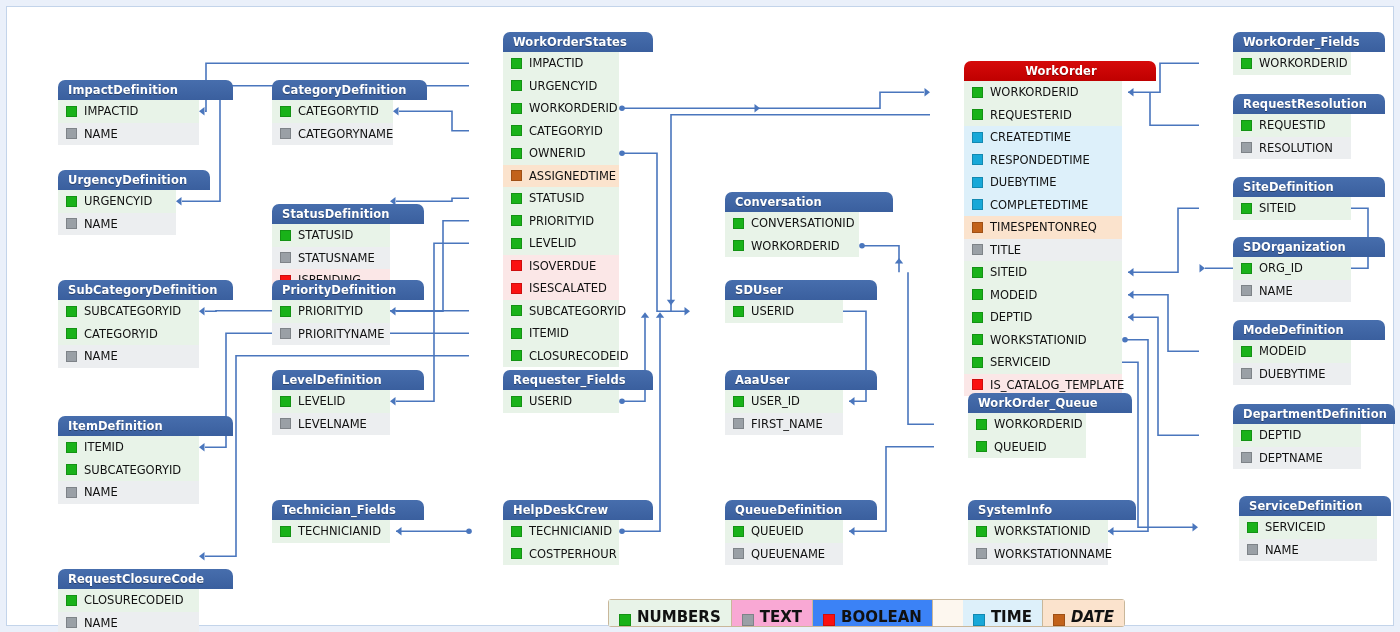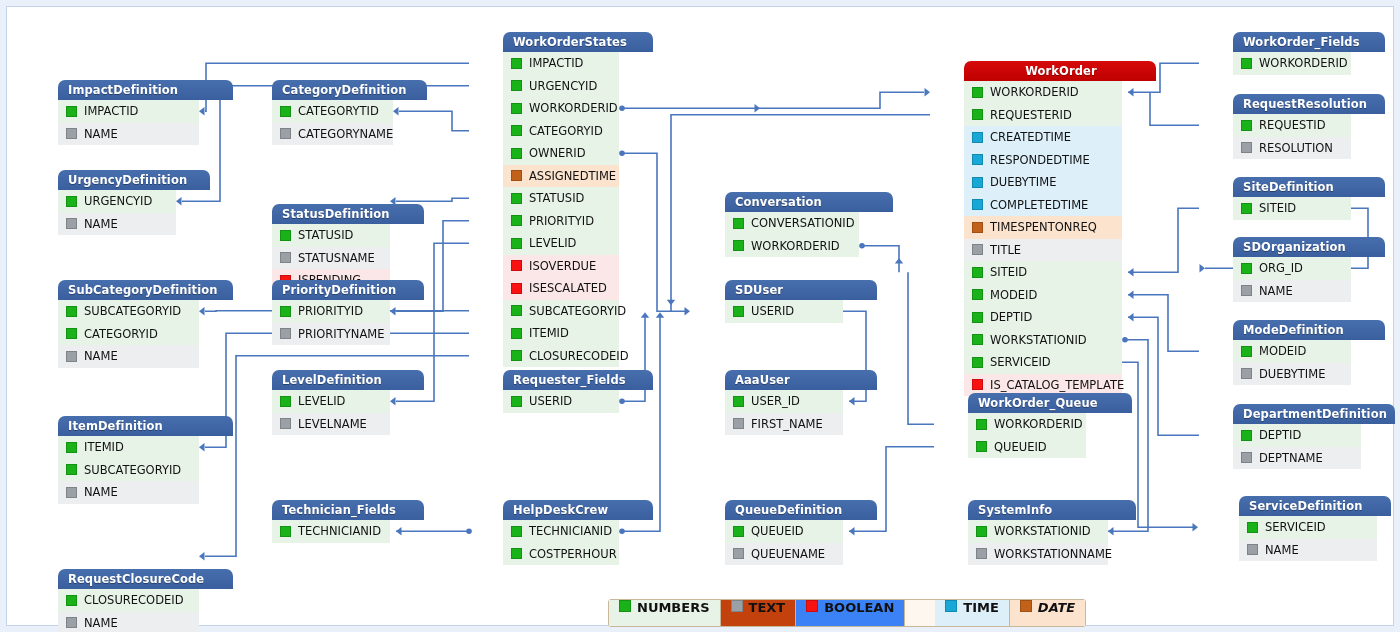--- a/index.html
+++ b/index.html
@@ -44,26 +44,26 @@
   .row.txt{background:#eceef0;} .row.txt .sw{background:#9aa0a6;}
   .row.bool{background:#fbe7e7;} .row.bool .sw{background:#fa1111;}
   .row.time{background:#ddf0fa;} .row.time .sw{background:#18a8d8;}
   .row.date{background:#fbe3cd;} .row.date .sw{background:#c2621a;}
 
   #legend{
     position:absolute;left:608px;top:599px;height:26px;
     background:#fdf7ef;border:1px solid #c9b79a;border-radius:3px;
     display:flex;align-items:stretch;
   }
-  .lg{display:flex;align-items:flex-start;padding:0 10px;font-size:13px;font-weight:bold;color:#111;
+  .lg{display:flex;align-items:flex-end;padding:0 10px;font-size:15px;font-weight:bold;color:#111;
       border-right:1px solid #c9b79a;}
   .lg:last-child{border-right:none;}
   .lg .sw{width:10px;height:10px;margin-right:6px;}
   .lg.num{background:#e8f3e8;} .lg.num .sw{background:#19b219;}
-  .lg.txt{background:#c2410c;} .lg.txt .sw{background:#9aa0a6;}
+  .lg.txt{background:#f9a8d4;} .lg.txt .sw{background:#9aa0a6;}
   .lg.bool{background:#3b82f6;} .lg.bool .sw{background:#fa1111;}
   .lg.time{background:#ddf0fa;margin-left:30px;} .lg.time .sw{background:#18a8d8;}
   .lg.date{background:#fbe3cd;font-style:italic;} .lg.date .sw{background:#c2621a;}
 </style>
 </head>
 <body>
 
 <div id="root">
   <div id="frame"></div>
   <div id="canvas">

